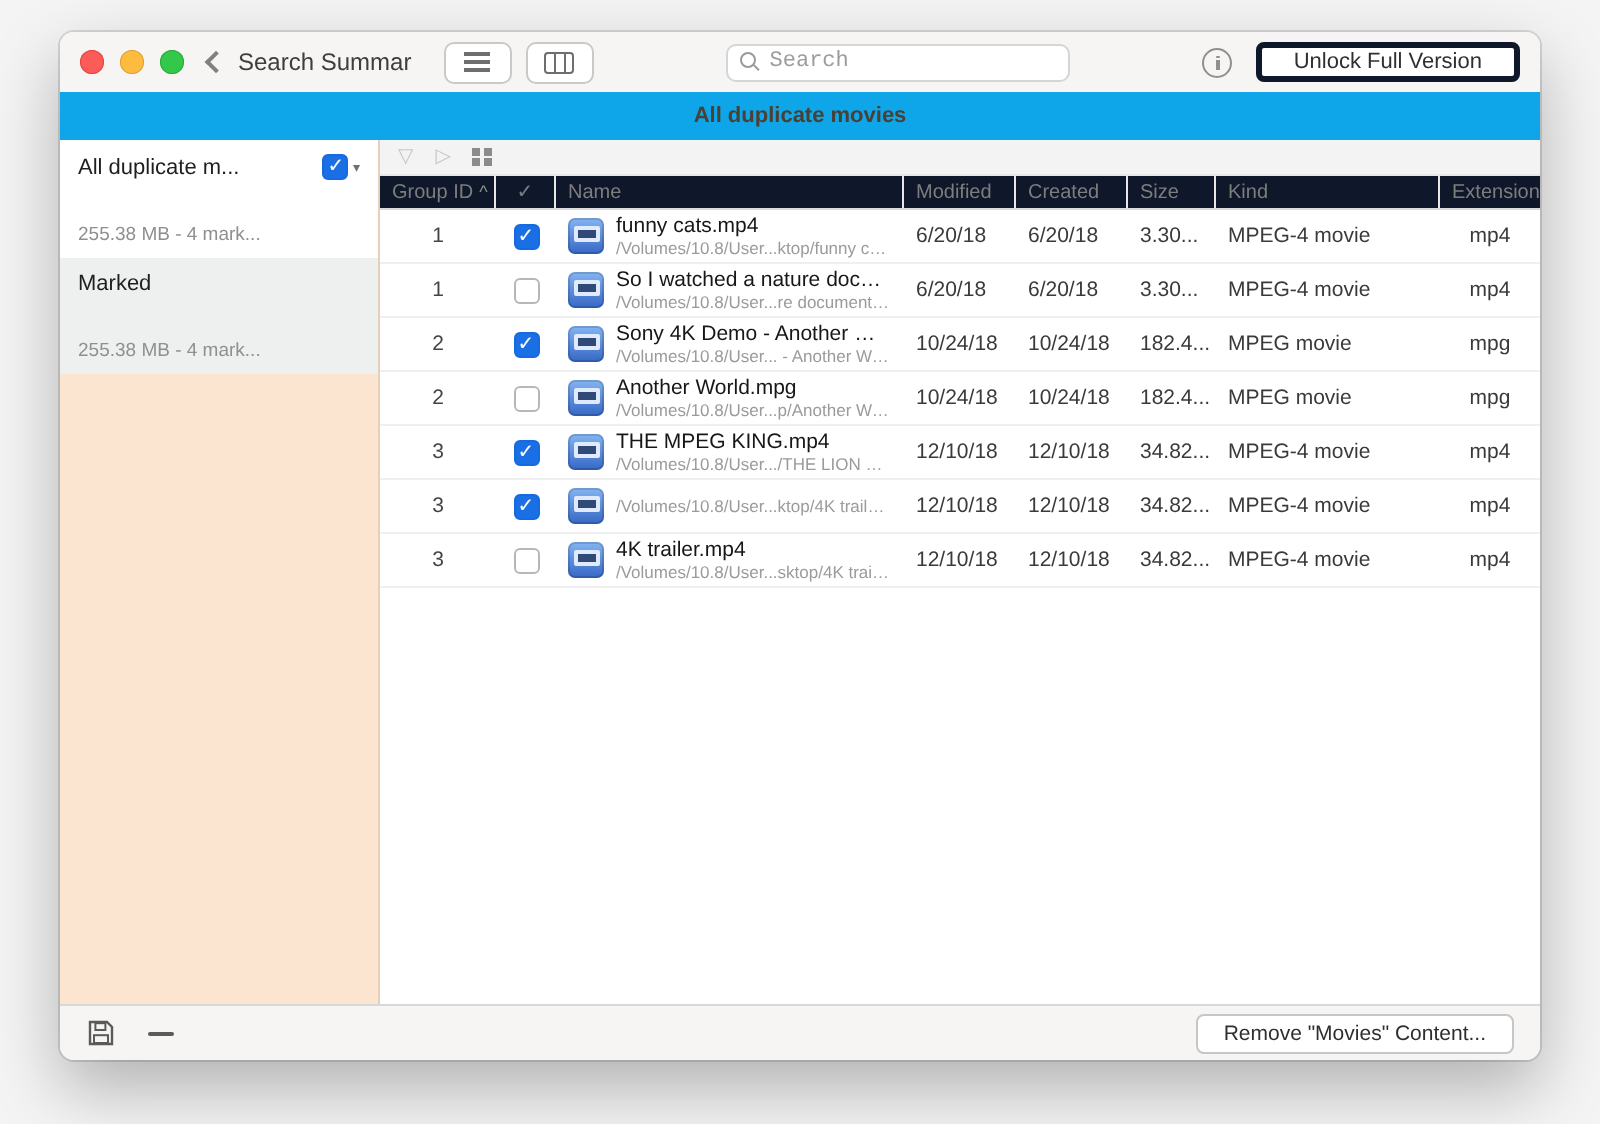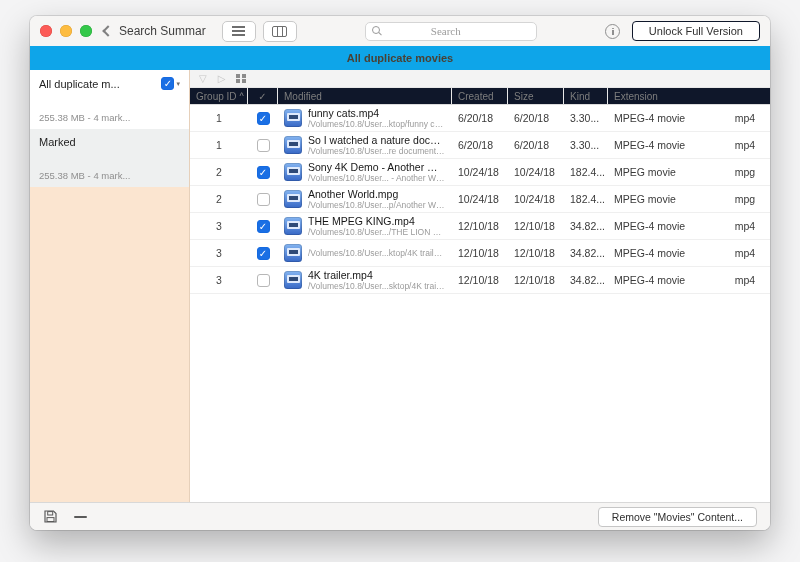--- a/index.html
+++ b/index.html
@@ -30,26 +30,26 @@
   .tog { width:34px; height:21px; border:1px solid #c9c9c9; border-radius:5px; background:#fff; display:flex; align-items:center; justify-content:center; }
   .lines { display:flex; flex-direction:column; gap:2.5px; }
   .lines i { display:block; width:13px; height:1.5px; background:#6e6e6e; }
   .colicon { width:15px; height:11px; border:1.5px solid #6e6e6e; border-radius:2px; display:flex; }
   .colicon i { flex:1; border-right:1.5px solid #6e6e6e; }
   .colicon i:last-child { border-right:none; }
   .search { margin-left:auto; width:172px; height:19px; border:1px solid #d5d5d5; border-radius:5px; background:#fff; display:flex; align-items:center; padding:0 6px; gap:5px; }
   .mag { position:relative; width:10px; height:10px; flex:0 0 auto; }
   .mag::before { content:""; position:absolute; left:0; top:0; width:6px; height:6px; border:1.4px solid #9a9a9a; border-radius:50%; }
   .mag::after { content:""; position:absolute; left:6.5px; top:6.5px; width:3.5px; height:1.4px; background:#9a9a9a; transform:rotate(45deg); }
-  .search input { border:none; outline:none; width:100%; font-size:11px; color:#333; background:transparent; font-family:Liberation Serif, serif;margin-left:44px; }
+  .search input { border:none; outline:none; width:100%; font-size:11px; color:#333; background:transparent; font-family:Liberation Mono, monospace; }
   .search input::placeholder { color:#9c9c9c; }
   .info { margin-left:auto; position:relative; width:15px; height:15px; border:1px solid #8f8f8f; border-radius:50%; flex:0 0 auto; }
   .info::before { content:""; position:absolute; left:6.2px; top:3px; width:1.6px; height:1.6px; background:#8f8f8f; border-radius:50%; }
   .info::after  { content:""; position:absolute; left:6.2px; top:5.8px; width:1.6px; height:5px; background:#8f8f8f; }
-  .unlock { margin-left:12px; height:20px; padding:0 16px; border:1px solid #0f172a; border-radius:4px; background:#fff; font-size:11px; color:#2f2f2f; display:flex; align-items:center; white-space:nowrap; }
+  .unlock { margin-left:12px; height:20px; padding:0 16px; border:3px solid #0f172a; border-radius:4px; background:#fff; font-size:11px; color:#2f2f2f; display:flex; align-items:center; white-space:nowrap; }
   
   .banner { height:24px; flex:0 0 auto; background:#0ea5e9; display:flex; align-items:center; justify-content:center; font-size:11px; font-weight:bold; color:#4a4134; }
   
   .content { flex:1; display:flex; min-height:0; }
   .sidebar { width:160px; flex:0 0 auto; background:#fbe5d0; border-right:1px solid #e6d0ba; display:flex; flex-direction:column; }
   .sbitem { padding:7px 9px 6px; }
   .sbitem.selected { background:#ffffff; }
   .sbitem.dim { background:#eef0f0; }
   .sbrow { display:flex; align-items:center; justify-content:space-between; gap:4px; }
   .sblabel { font-size:11px; color:#1f1f1f; white-space:nowrap; overflow:hidden; }
@@ -162,20 +162,21 @@
             <i></i>
           </span>
       </div>
 
       <div class="thead cols">
         <div class="hcell">
           <span>Group ID</span>
           <span class="sort">^</span>
         </div>
         <div class="hcell hcenter">✓</div>
+        <div class="hcell">Name</div>
         <div class="hcell">Modified</div>
         <div class="hcell">Created</div>
         <div class="hcell">Size</div>
         <div class="hcell">Kind</div>
         <div class="hcell">Extension</div>
       </div>
 
       <div class="tbody">
   <div class="trow cols">
     <div class="cell c-group">1</div>

